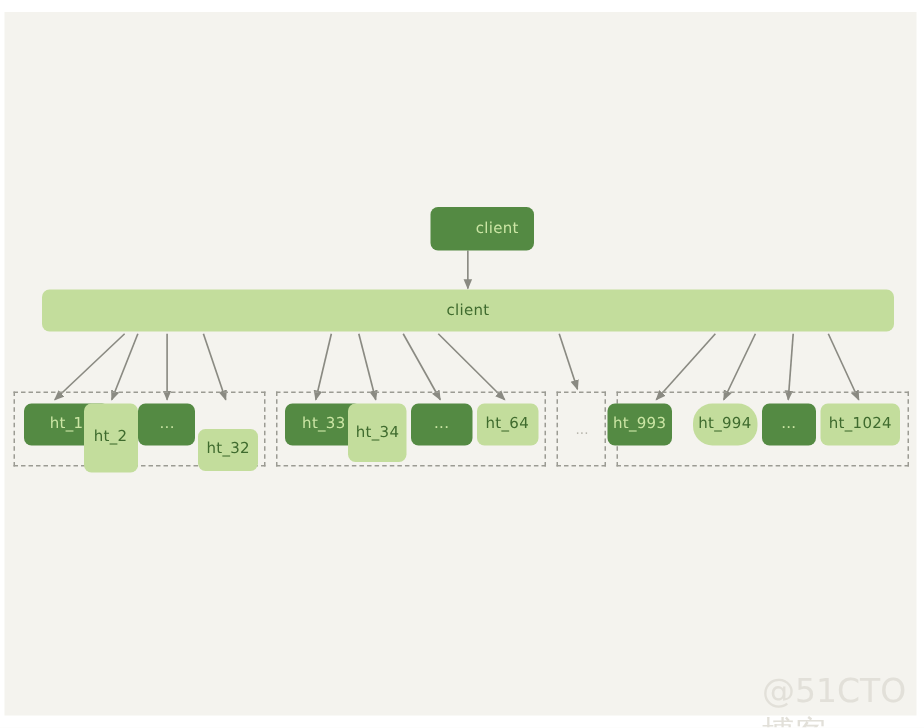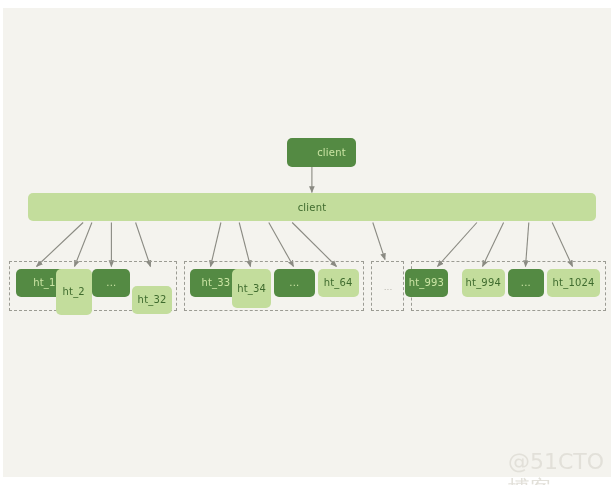--- a/index.html
+++ b/index.html
@@ -79,21 +79,21 @@
       </div>
       <div class="node light" style="left: 317.7px; top: 268.9px; width: 41px; height: 28.2px;">
         <span>ht_64</span>
       </div>
       <div class="group" style="left: 370.7px; top: 261.1px; width: 31.3px; height: 47.6px;"></div>
       <div class="grp-ellipsis" style="left: 379px; top: 282px; width: 18px; text-align: center;">...</div>
       <div class="group" style="left: 410.7px; top: 261.1px; width: 193.2px; height: 47.6px;"></div>
       <div class="node dark" style="left: 405px; top: 268.9px; width: 42.8px; height: 28.2px;">
         <span>ht_993</span>
       </div>
-      <div class="node light" style="left: 461.8px; top: 268.9px; width: 42.9px; height: 28.2px;">
+      <div class="node light" style="left: 461.8px; top: 268.9px; width: 42.9px; height: 28.2px; border-radius: 13px;">
         <span>ht_994</span>
       </div>
       <div class="node dark" style="left: 508.2px; top: 268.9px; width: 35.4px; height: 28.2px;">
         <span>...</span>
       </div>
       <div class="node light" style="left: 546.9px; top: 268.9px; width: 53.4px; height: 28.2px;">
         <span>ht_1024</span>
       </div>
     </div>
 

